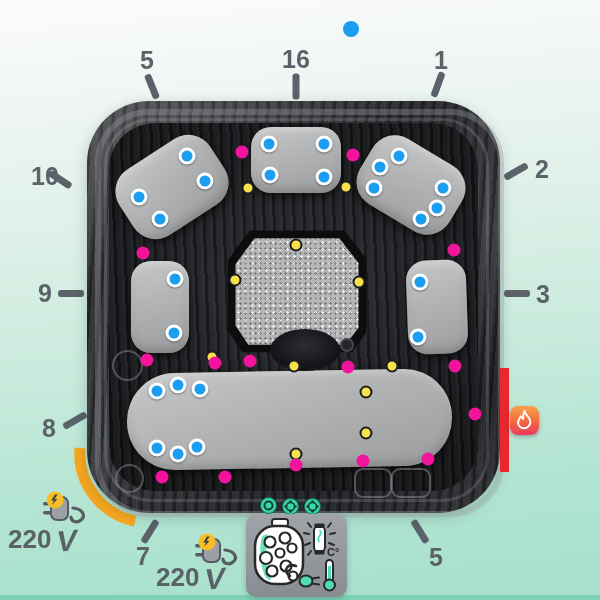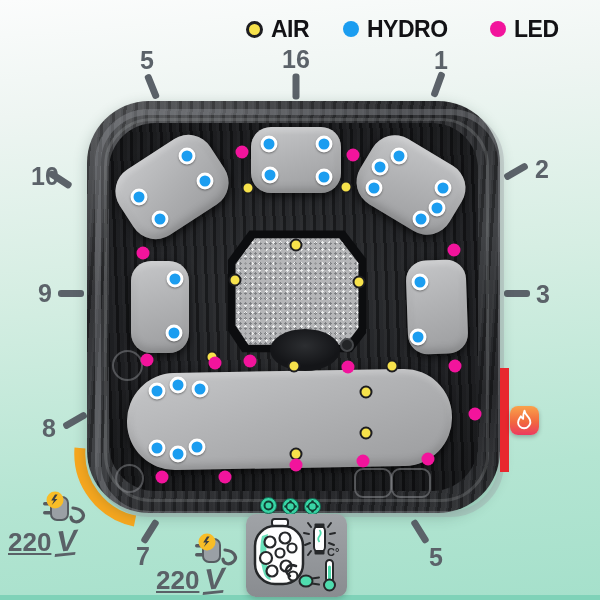--- a/index.html
+++ b/index.html
@@ -49,46 +49,37 @@
   
   .dot{position:absolute;border-radius:50%;transform:translate(-50%,-50%);z-index:6;}
   .dot-hydro{width:11px;height:11px;background:var(--hydro);border:3px solid #fff;box-shadow:0 1px 2px rgba(0,0,0,.4);}
   .dot-air{width:9px;height:9px;background:var(--air);border:2px solid #1d1d20;}
   .dot-led{width:13px;height:13px;background:var(--led);}
   
   #heater-strip{position:absolute;left:500px;top:368px;width:9px;height:104px;background:#e8272e;z-index:5;}
   #heater-icon{position:absolute;left:510px;top:406px;width:29px;height:29px;border-radius:8px;z-index:6;
     background:linear-gradient(180deg,#f9a24b 0%,#f2683f 55%,#ec3a60 100%);box-shadow:0 2px 4px rgba(0,0,0,.25);}
   
-  .power-label{position:absolute;display:flex;align-items:flex-end;z-index:7;color:#5a6167;text-decoration:underline;}
+  .power-label{position:absolute;display:flex;align-items:flex-start;z-index:7;color:#5a6167;}
   .power-value{font-size:26px;font-weight:800;}
   .power-unit{font-size:30px;font-weight:800;margin-left:6px;display:inline-block;transform:skewX(-14deg) rotate(-6deg);}
   #panel{position:absolute;left:246px;top:514px;width:101px;height:83px;border-radius:10px;z-index:7;
     background:linear-gradient(180deg,#a0a3a7,#898c90);box-shadow:0 2px 6px rgba(40,80,65,.3);}
   #temp-unit{position:absolute;left:327px;top:546px;font-size:11px;font-weight:800;color:#27292b;z-index:8;}
   .knob{position:absolute;z-index:6;}
   #bottom-strip{position:absolute;left:0;bottom:0;width:600px;height:5px;background:#7fd2b8;z-index:0;}
   svg{display:block;}
 </style>
 </head>
 <body>
 
 <div id="stage" style="--air: #f7e24b; --hydro: #1b9df0; --led: #f2149c;">
 
-  <div class="legend-item" style="left:246px;top:15px;">
-    <span class="legend-dot ringed" style="background: rgb(247, 226, 75);"></span>
-    <span class="legend-label">AIR</span>
-  </div>
   <div class="legend-item" style="left:343px;top:15px;">
     <span class="legend-dot" style="background: rgb(27, 157, 240);"></span>
-    <span class="legend-label">HYDRO</span>
-  </div>
-  <div class="legend-item" style="left:490px;top:15px;">
-    <span class="legend-dot" style="background: rgb(242, 20, 156);"></span>
-    <span class="legend-label">LED</span>
   </div>
 
   <div class="num" style="left:147px;top:60px;">5</div>
   <div class="num" style="left:296px;top:59px;">16</div>
   <div class="num" style="left:441px;top:60px;">1</div>
   <div class="num" style="left:542px;top:169px;">2</div>
   <div class="num" style="left:543px;top:294px;">3</div>
   <div class="num" style="left:436px;top:557px;">5</div>
   <div class="num" style="left:143px;top:556px;">7</div>
   <div class="num" style="left:49px;top:428px;">8</div>

